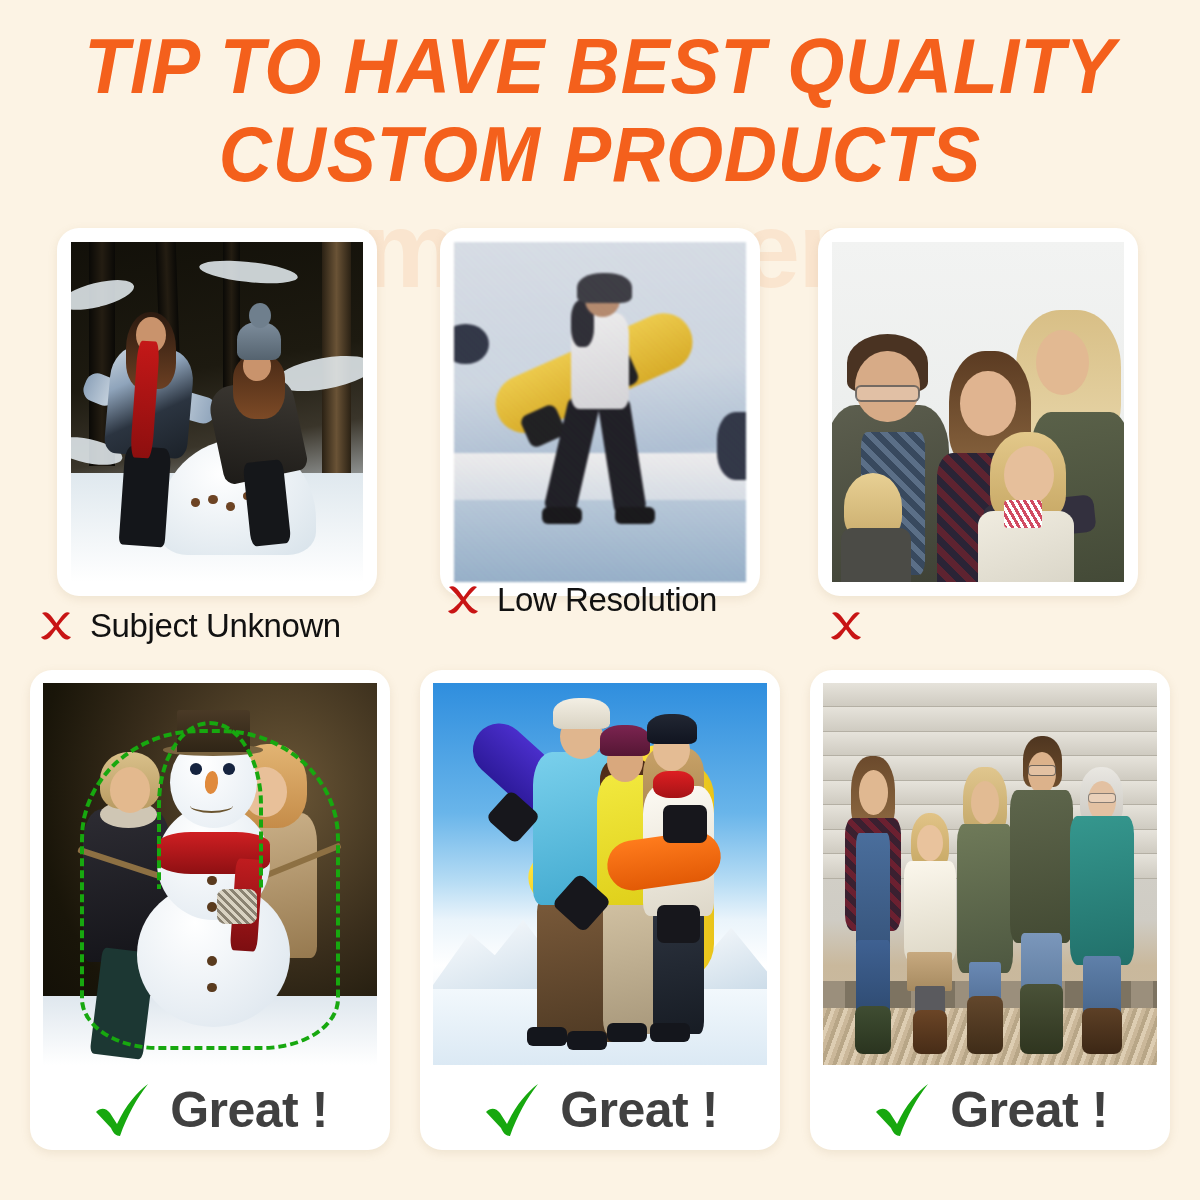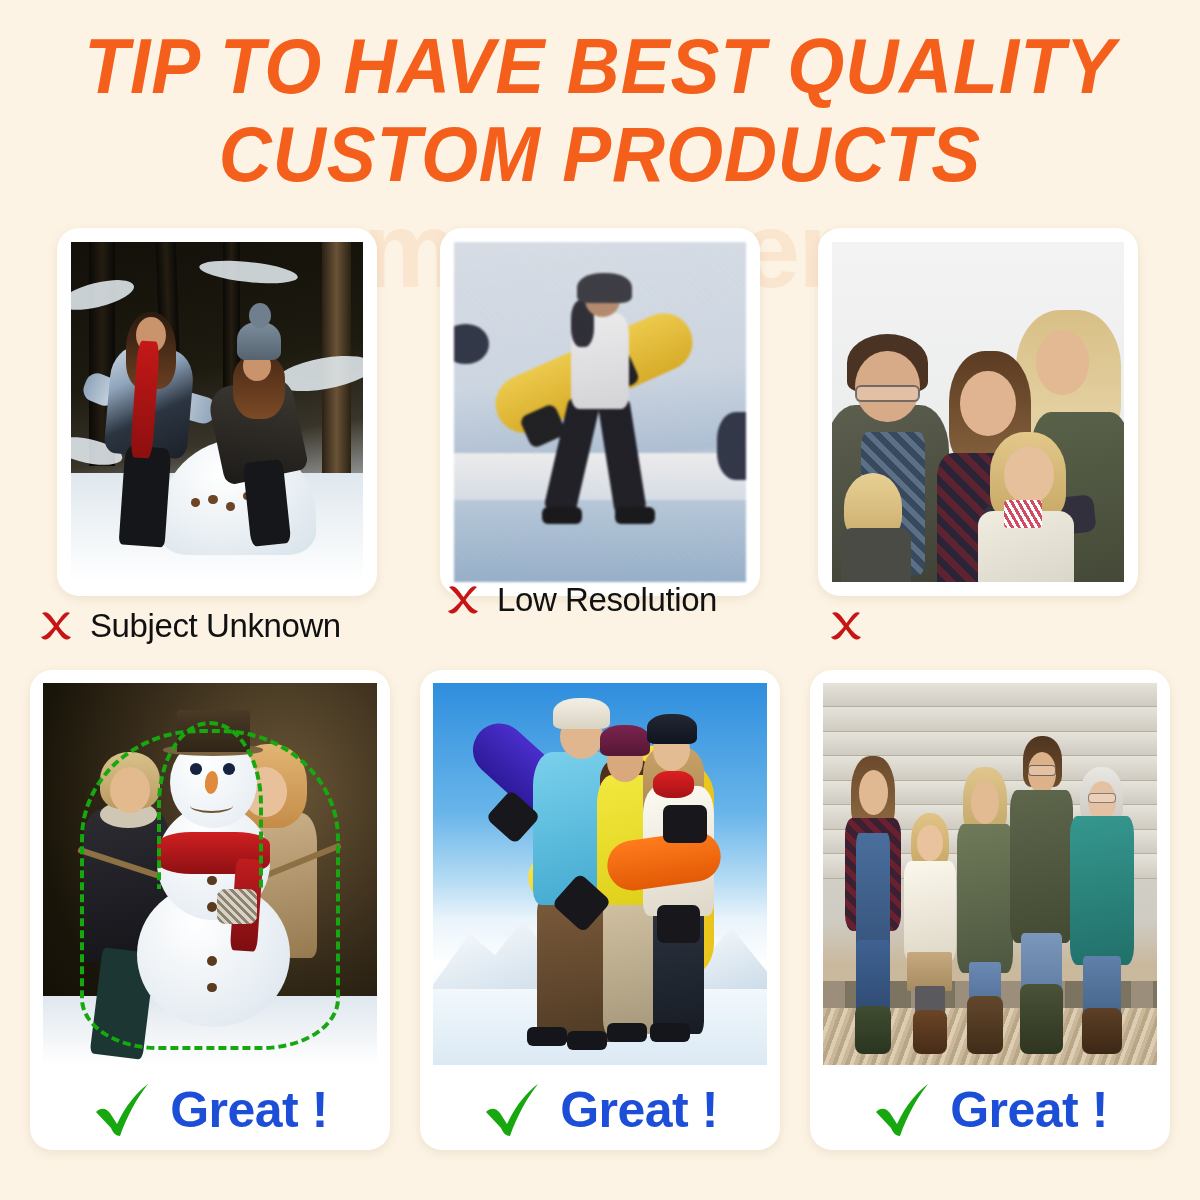--- a/index.html
+++ b/index.html
@@ -121,21 +121,21 @@
     align-items: center;
     justify-content: center;
     gap: 18px;
     height: 85px;
     margin-top: 2px;
   }
   .caption-in .gtext {
     font-family: "Liberation Sans", sans-serif;
     font-size: 50px;
     font-weight: 700;
-    color: #1d4ed8;
+    color: #404040;
     letter-spacing: -0.5px;
   }
 
   
   .xmark { width: 40px; height: 40px; flex: 0 0 40px; }
   .checkmark { width: 60px; height: 58px; flex: 0 0 60px; }
 
   
   .ph1 { background: linear-gradient(170deg,#121009 0%,#1d1a10 38%,#3a352a 58%,#8c8f8e 72%,#e8edf1 86%,#f4f7fa 100%); }
   .ph1 .tree { position:absolute; background:linear-gradient(90deg,#0a0906,#241d12,#0a0906); }

